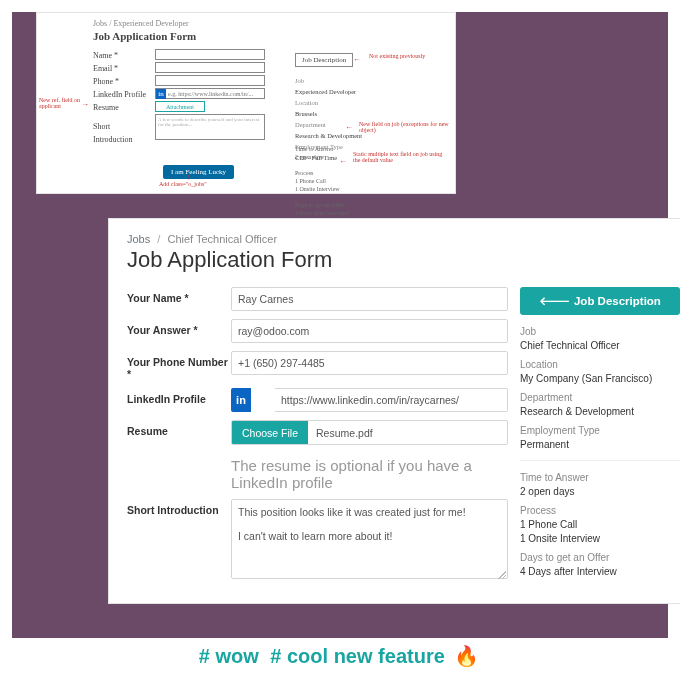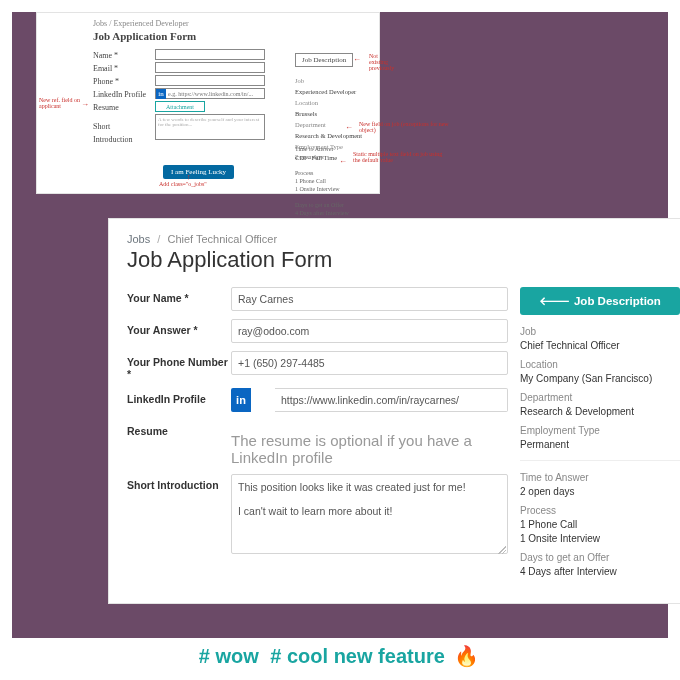--- a/index.html
+++ b/index.html
@@ -16,21 +16,21 @@
   .purple-bg {
     position: absolute;
     top: 12px; left: 12px;
     width: 656px; height: 626px;
     background: #6b4a67;
   }
   
   .sketch {
     position: absolute;
     top: 12px; left: 36px;
-    width: 344px; height: 182px;
+    width: 420px; height: 182px;
     background: #fff;
     border: 1px solid #e3e3e3;
     font-family: "Comic Sans MS", "Segoe Script", cursive;
     color: #444;
     font-size: 8px;
   }
   .sketch .bc { position:absolute; top:6px; left:56px; font-size:8px; }
   .sketch .title { position:absolute; top:17px; left:56px; font-size:11px; font-weight:700; }
   .sk-labels { position:absolute; top:36px; left:56px; width:58px; line-height:13px; font-size:8px; }
   .sk-labels div { height:13px; }
@@ -218,20 +218,24 @@
           <div class="li-wrap">
             <div class="li-ico">in</div>
             <input class="text" value="https://www.linkedin.com/in/raycarnes/" style="">
           </div>
         </div>
       </div>
 
       <div class="row">
         <div class="lbl">Resume</div>
         <div class="ctl">
+          <div class="file-wrap">
+            <button class="choose">Choose File</button>
+            <div class="filename">Resume.pdf</div>
+          </div>
           <div class="hint">The resume is optional if you have a LinkedIn profile</div>
         </div>
       </div>
 
       <div class="row">
         <div class="lbl">Short Introduction</div>
         <div class="ctl ta-resize">
           <textarea class="ta" style="">This position looks like it was created just for me!
 
 I can't wait to learn more about it!</textarea>

